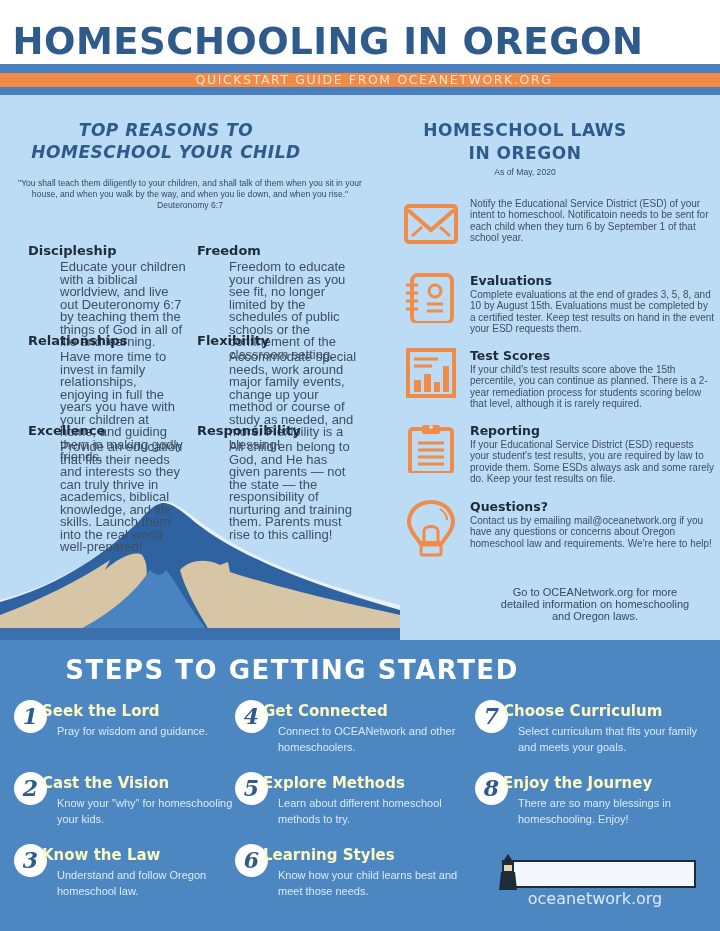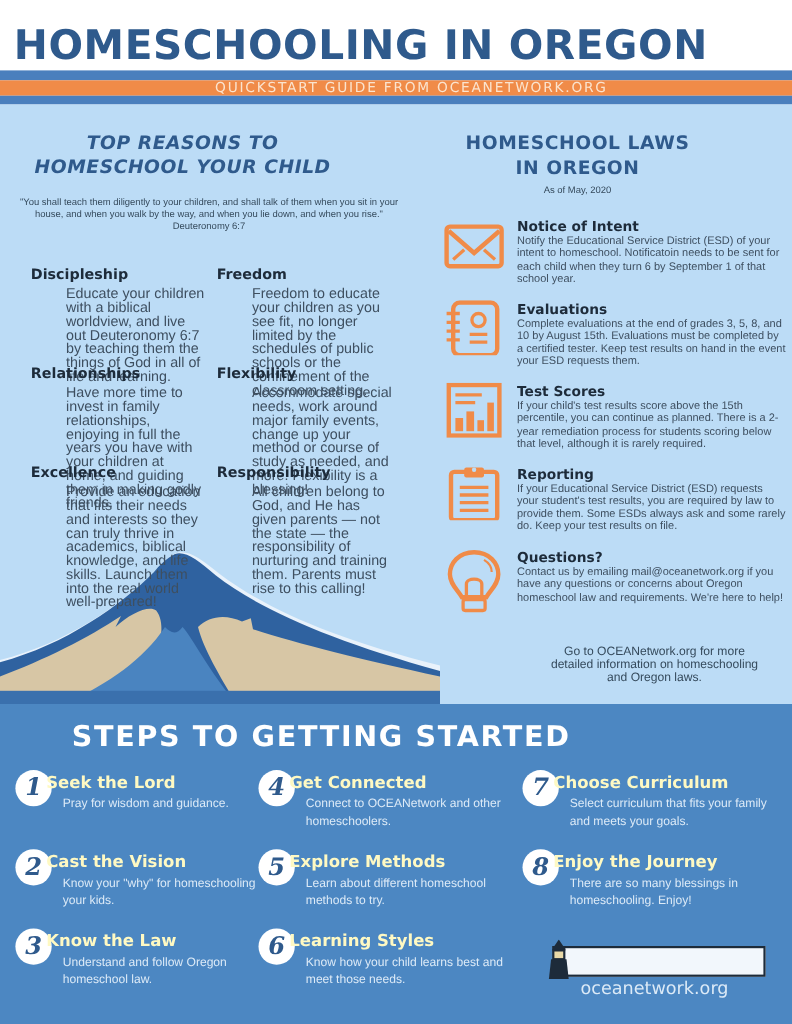--- a/index.html
+++ b/index.html
@@ -118,21 +118,20 @@
   <div class="laws-date">As of  May, 2020</div>
 
   <div class="law" style="top:103px;">
     <svg class="icon" viewBox="0 0 58 50">
       <rect x="4" y="8" width="50" height="36" rx="3" fill="none" stroke="#f08b48" stroke-width="4"></rect>
       <polyline points="6,12 29,32 52,12" fill="none" stroke="#f08b48" stroke-width="4"></polyline>
       <line x1="10" y1="38" x2="20" y2="29" stroke="#f08b48" stroke-width="3"></line>
       <line x1="48" y1="38" x2="38" y2="29" stroke="#f08b48" stroke-width="3"></line>
     </svg>
     <div class="txt">
-      <h3>Notice of Intent</h3>
       <p>Notify the Educational Service District (ESD) of your intent to homeschool. Notificatoin needs to be sent for each child when they turn 6 by September 1 of that school year.</p>
     </div>
   </div>
 
   <div class="law" style="top:178px;">
     <svg class="icon" viewBox="0 0 58 50">
       <rect x="10" y="2" width="40" height="48" rx="6" fill="none" stroke="#f08b48" stroke-width="4"></rect>
       <line x1="4" y1="12" x2="16" y2="12" stroke="#f08b48" stroke-width="3"></line>
       <line x1="4" y1="20" x2="16" y2="20" stroke="#f08b48" stroke-width="3"></line>
       <line x1="4" y1="28" x2="16" y2="28" stroke="#f08b48" stroke-width="3"></line>

